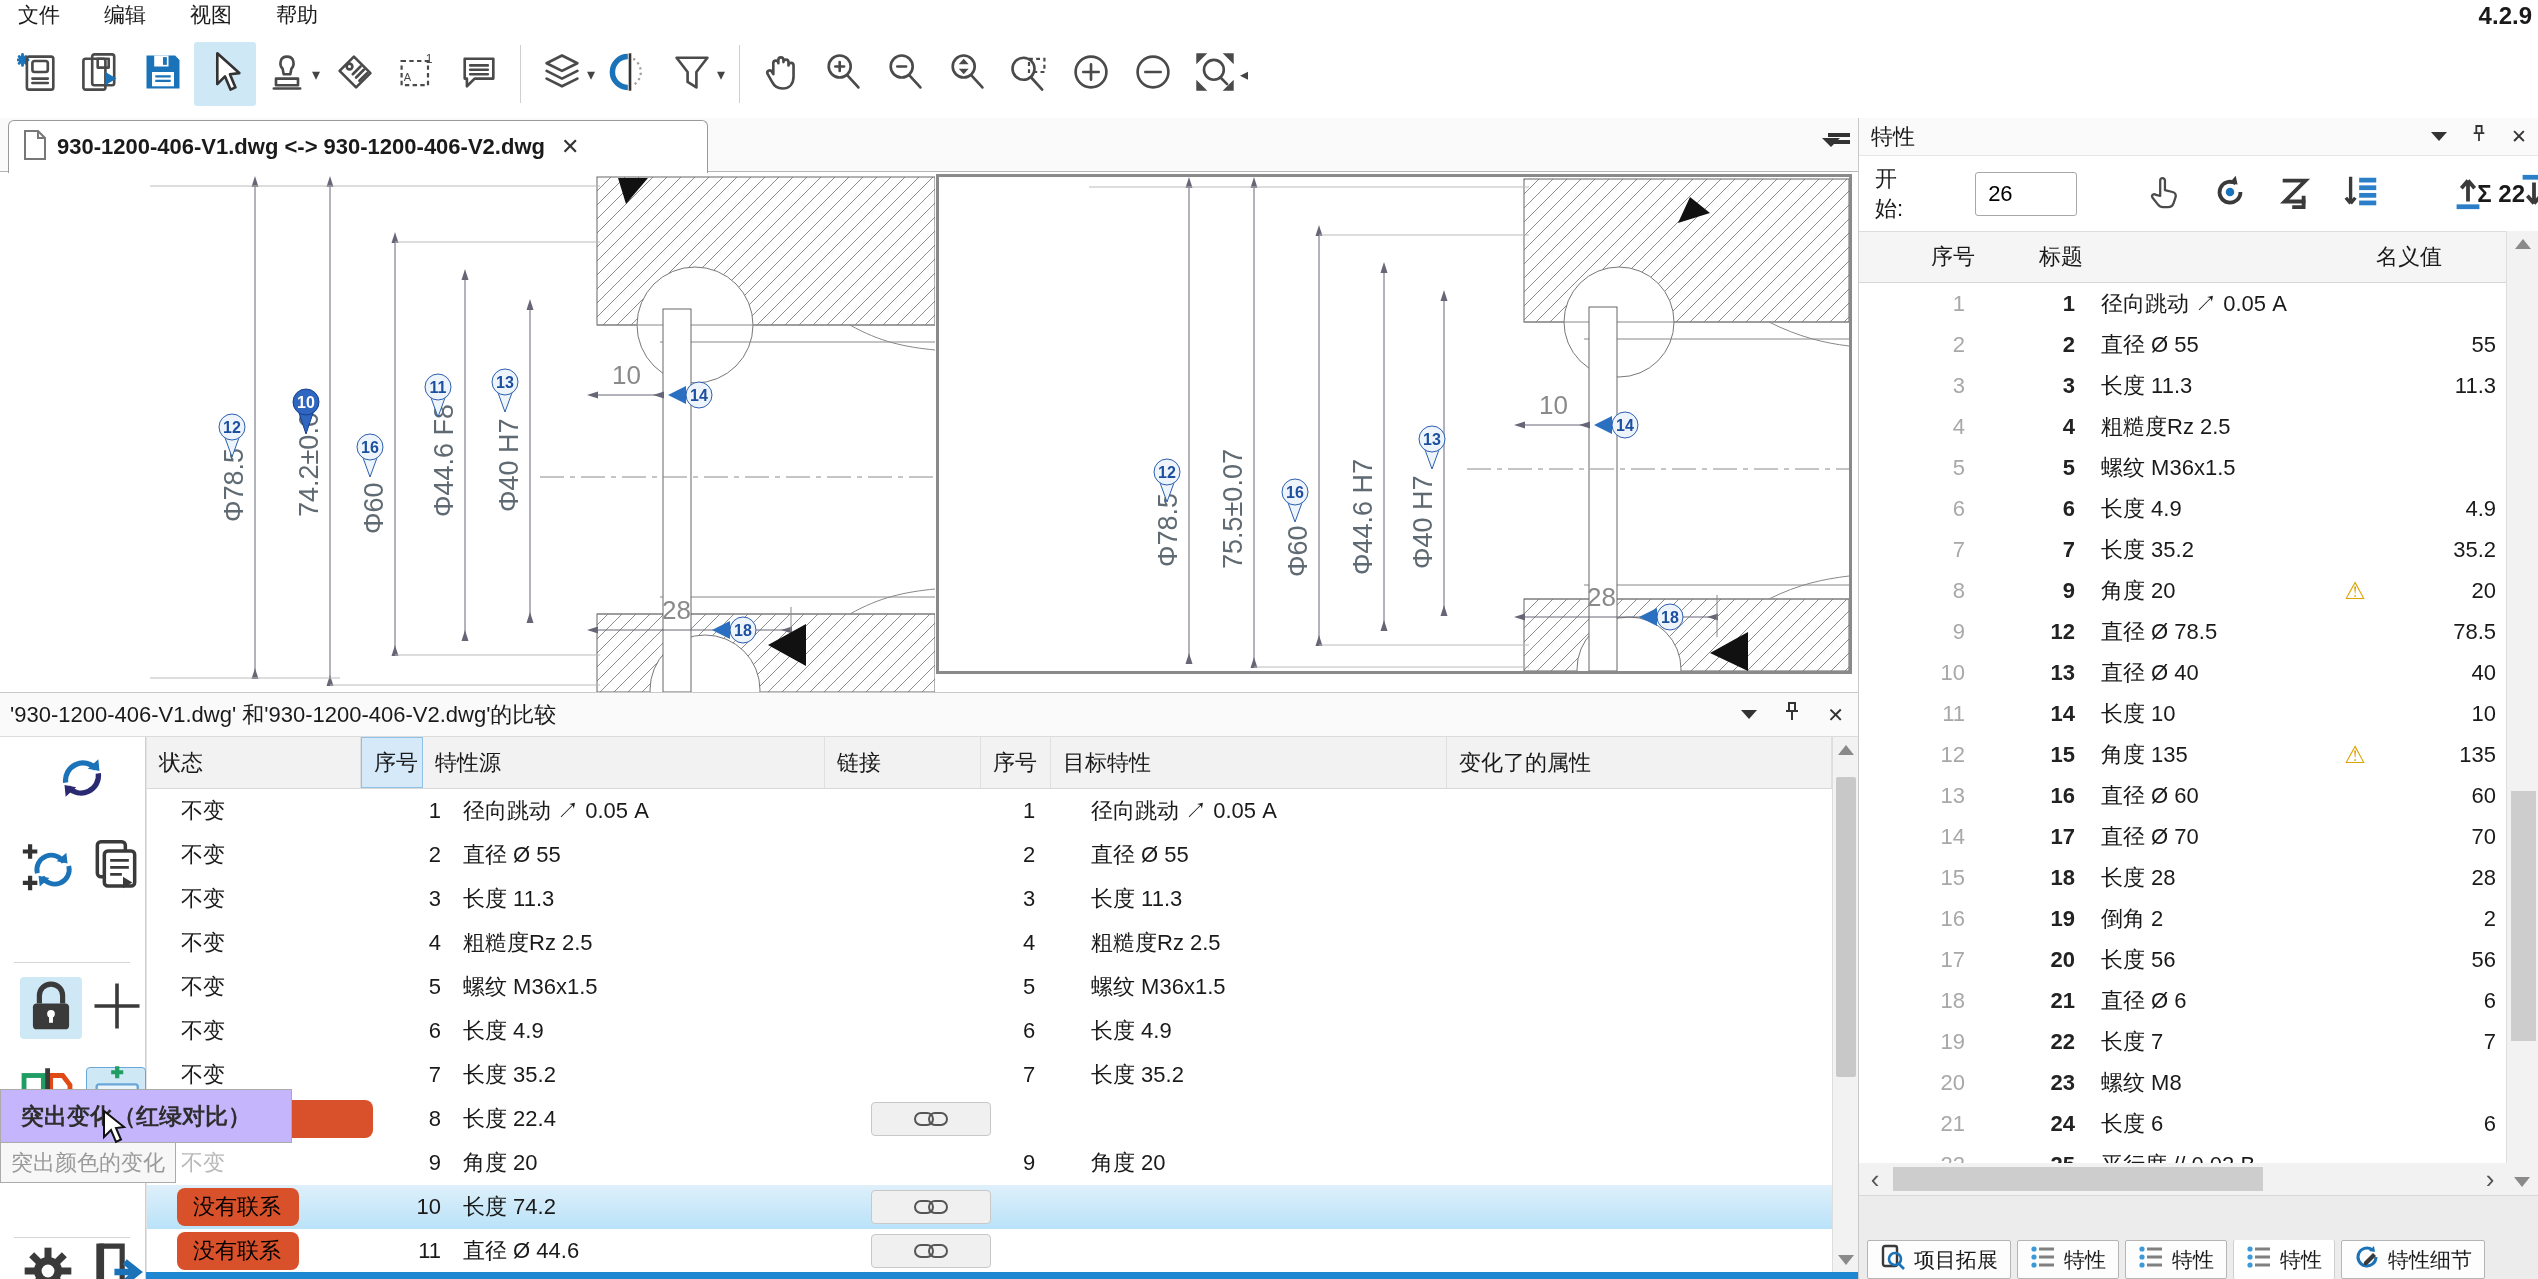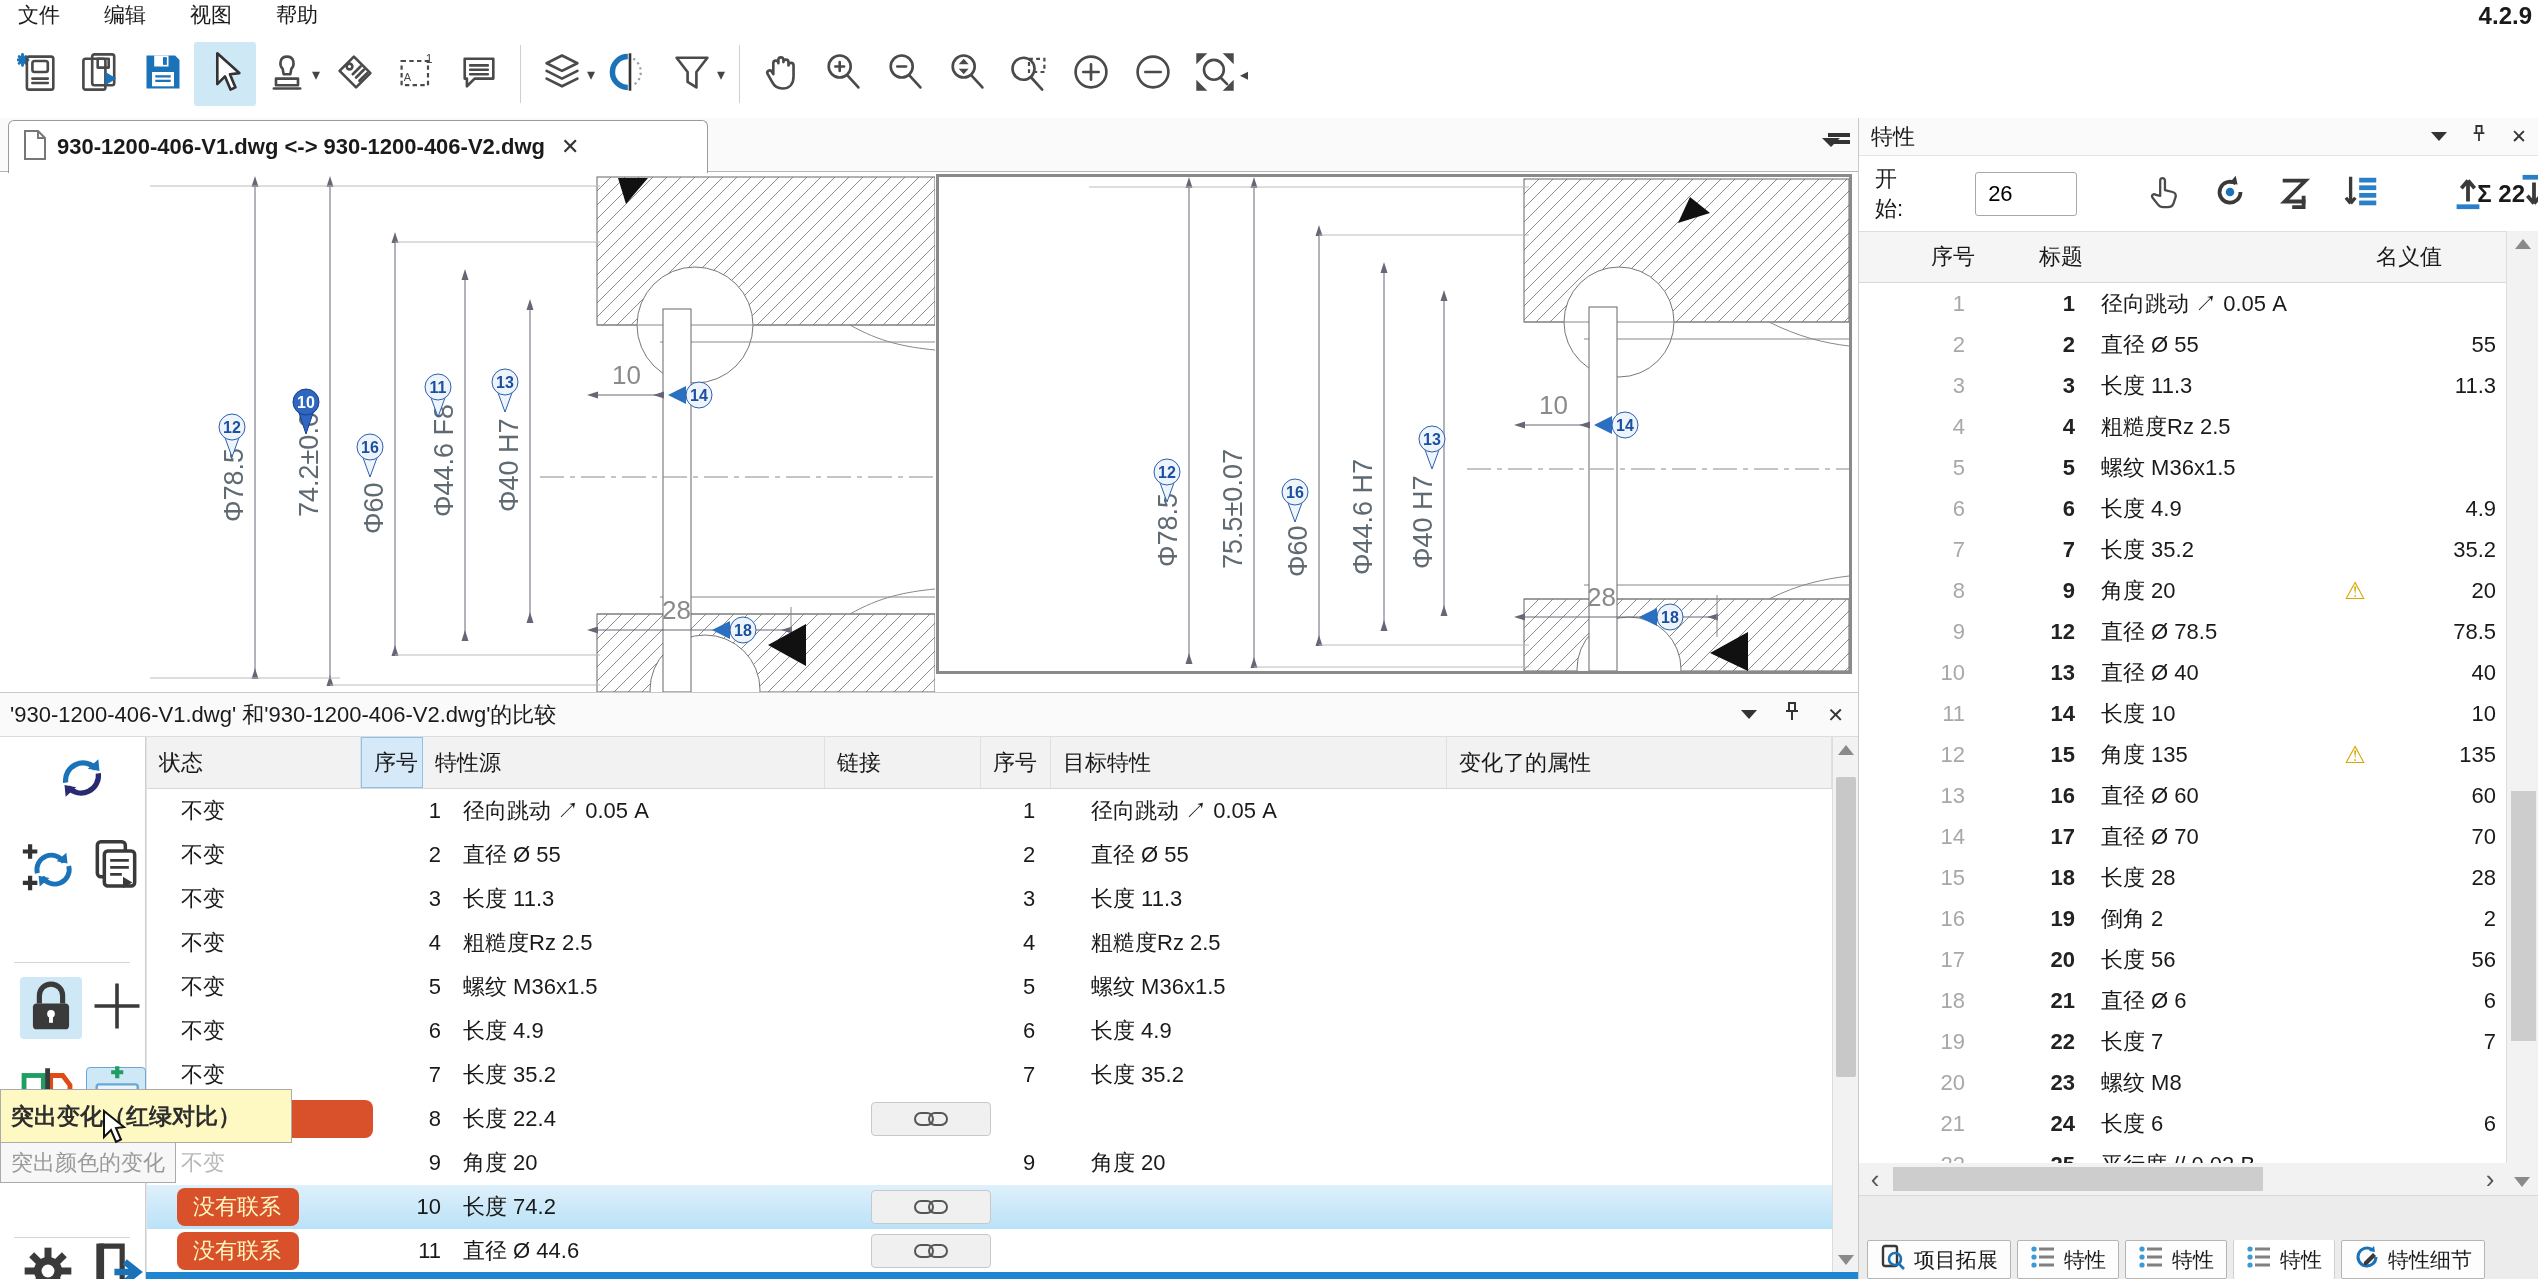--- a/index.html
+++ b/index.html
@@ -68,30 +68,30 @@
   .crow.sel { background:linear-gradient(#dff0fb,#b9e2f8); }
   .c { height:100%; display:flex; align-items:center; }
   .c.st { width:242px; padding-left:34px; }
   .c.sq { width:62px; justify-content:flex-end; padding-right:10px; }
   .c.so { width:402px; padding-left:12px; }
   .c.lk { width:156px; justify-content:center; }
   .c.sq2 { width:70px; padding-left:14px; }
   .c.tg { width:396px; padding-left:12px; }
   .c.ch { flex:1; }
   .stx.faded { color:#b8b8b8; }
-  .badge { display:flex; align-items:center; background:#d8512b; color:#fef9c3; border-radius:8px; height:38px; padding-left:16px; width:122px; font-size:22px; }
+  .badge { display:flex; align-items:center; background:#d8512b; color:#000000; border-radius:8px; height:38px; padding-left:16px; width:122px; font-size:22px; }
   .badge.wide { width:222px; margin-left:0; }
   .linkbtn { width:120px; height:34px; background:#f0f0f0; border:1px solid #c8c8c8; border-radius:4px; display:flex; align-items:center; justify-content:center; }
   .cscroll { position:absolute; right:0; top:44px; width:26px; height:536px; background:#f2f2f2; border-left:1px solid #ddd; }
   .cthumb { position:absolute; left:3px; top:40px; width:20px; height:300px; background:#c8c8c8; border-radius:2px; }
   .arr-up { width:0;height:0;border-left:8px solid transparent;border-right:8px solid transparent;border-bottom:10px solid #8a8a8a; margin:8px auto 0; }
   .arr-dn { position:absolute; bottom:8px; left:5px; width:0;height:0;border-left:8px solid transparent;border-right:8px solid transparent;border-top:10px solid #8a8a8a; }
   .bluebar { position:absolute; left:146px; bottom:0; width:1712px; height:7px; background:#1f86d2; }
 
-  .tooltip1 { position:absolute; left:0; top:396px; width:292px; height:54px; background:#fef9c3; border:1px solid #ababab; display:flex; align-items:center; padding-left:10px; font-size:23px; font-weight:bold; color:#2e2e2e; z-index:50; overflow:hidden; white-space:nowrap; }
+  .tooltip1 { position:absolute; left:0; top:396px; width:292px; height:54px; background:#c4b5fd; border:1px solid #ababab; display:flex; align-items:center; padding-left:20px; font-size:23px; font-weight:bold; color:#2e2e2e; z-index:50; overflow:hidden; white-space:nowrap; }
   .tooltip2 { position:absolute; left:0; top:450px; width:176px; height:40px; background:#f7f7f7; border:1px solid #ababab; border-top:none; display:flex; align-items:center; padding-left:10px; font-size:22px; color:#9a9a9a; z-index:50; overflow:hidden; white-space:nowrap; }
   .cursor-arrow { position:absolute; left:100px; top:372px; z-index:60; }
 
   
   .props { left:1858px; top:118px; width:680px; height:1161px; background:#fff; border-left:1px solid #c9c9c9; }
   .p-titlebar { position:absolute; left:0; top:0; width:680px; height:38px; display:flex; align-items:center; padding:0 12px; font-size:22px; border-bottom:1px solid #e5e5e5; background:#fafafa; }
   .p-capicons { position:absolute; right:12px; top:6px; display:flex; gap:24px; align-items:center; font-size:19px; color:#333; }
   .p-toolbar { position:absolute; left:0; top:38px; width:680px; height:75px; display:flex; align-items:center; padding-left:16px; gap:28px; background:#fff; }
   .p-toolbar .lab { font-size:22px; }
   .start-input { width:102px; height:44px; border:1px solid #a8a8a8; border-radius:3px; font-size:22px; padding-left:12px; font-family:"Liberation Sans",sans-serif;margin-left:44px; }

